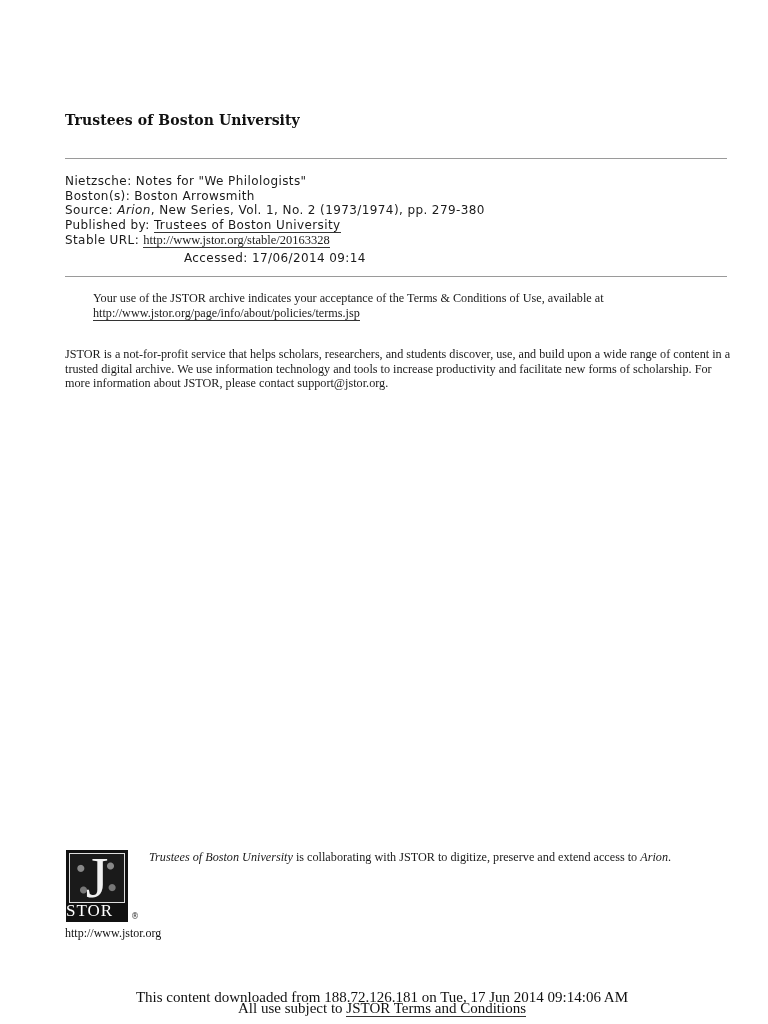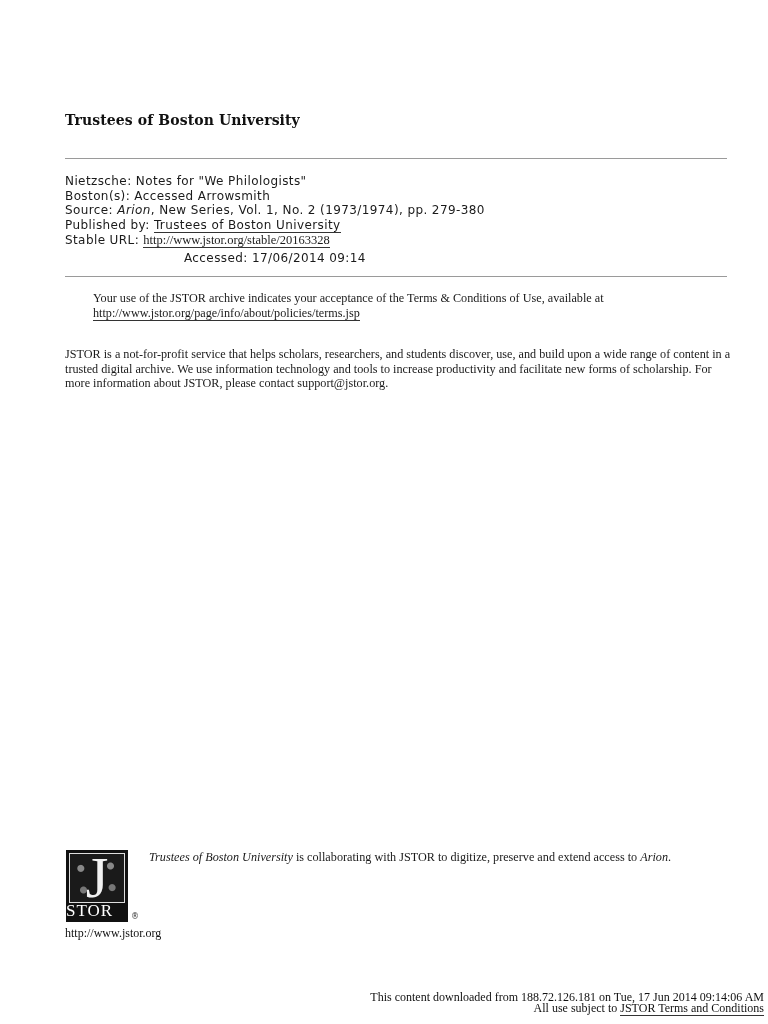--- a/index.html
+++ b/index.html
@@ -45,34 +45,34 @@
     }
     .logo .stor {
       position: absolute; left: 0; right: 0; bottom: 1px; text-align: left;
       font-family: "Liberation Serif", serif; font-size: 17px; color: #fff; letter-spacing: 1px;
     }
     .reg { left: 131px; top: 912px; font-size: 8px; font-family: "DejaVu Sans", sans-serif; color: #333; }
     .logo-url { left: 65px; top: 926px; font-family: "Liberation Serif", serif; font-size: 12px; color: #111; text-align: right; }
     .collab { left: 149px; top: 850px; font-family: "Liberation Serif", serif; font-size: 12.2px; color: #1a1a1a; white-space: nowrap; }
     .collab i { font-style: italic; }
     .footer {
-      left: 0; width: 764px; top: 992px; text-align: right;
-      font-family: "Liberation Serif", serif; font-size: 12px; line-height: 11px; color: #111;
+      left: 0; width: 764px; top: 992px; text-align: center;
+      font-family: "Liberation Serif", serif; font-size: 15px; line-height: 11px; color: #111;
     }
   </style>
 </head>
 <body>
 
 <div class="abs title">Trustees of Boston University</div>
 
 <div class="abs rule" style="top:158px;"></div>
 
 <div class="abs meta">
   <div class="line">Nietzsche: Notes for "We Philologists"</div>
-  <div class="line"><span>Boston(s): </span><span>Accessed Arrowsmith</span></div>
+  <div class="line"><span>Boston(s): </span><span>Boston Arrowsmith</span></div>
   <div class="line"><span>Source: </span><i>Arion</i><span>, New Series, Vol. 1, No. 2 (1973/1974), pp. 279-380</span></div>
   <div class="line"><span>Published by: </span><span class="link-ul">Trustees of Boston University</span></div>
   <div class="line"><span>Stable URL: </span><span class="link-ul serif-link">http://www.jstor.org/stable/20163328</span></div>
   <div class="line acc"><span>Accessed: </span><span>17/06/2014 09:14</span></div>
 </div>
 
 <div class="abs rule" style="top:276px;"></div>
 
 <div class="abs para" style="top:291px;margin-left:28px;">
   <div>Your use of the JSTOR archive indicates your acceptance of the Terms &amp; Conditions of Use, available at</div>

